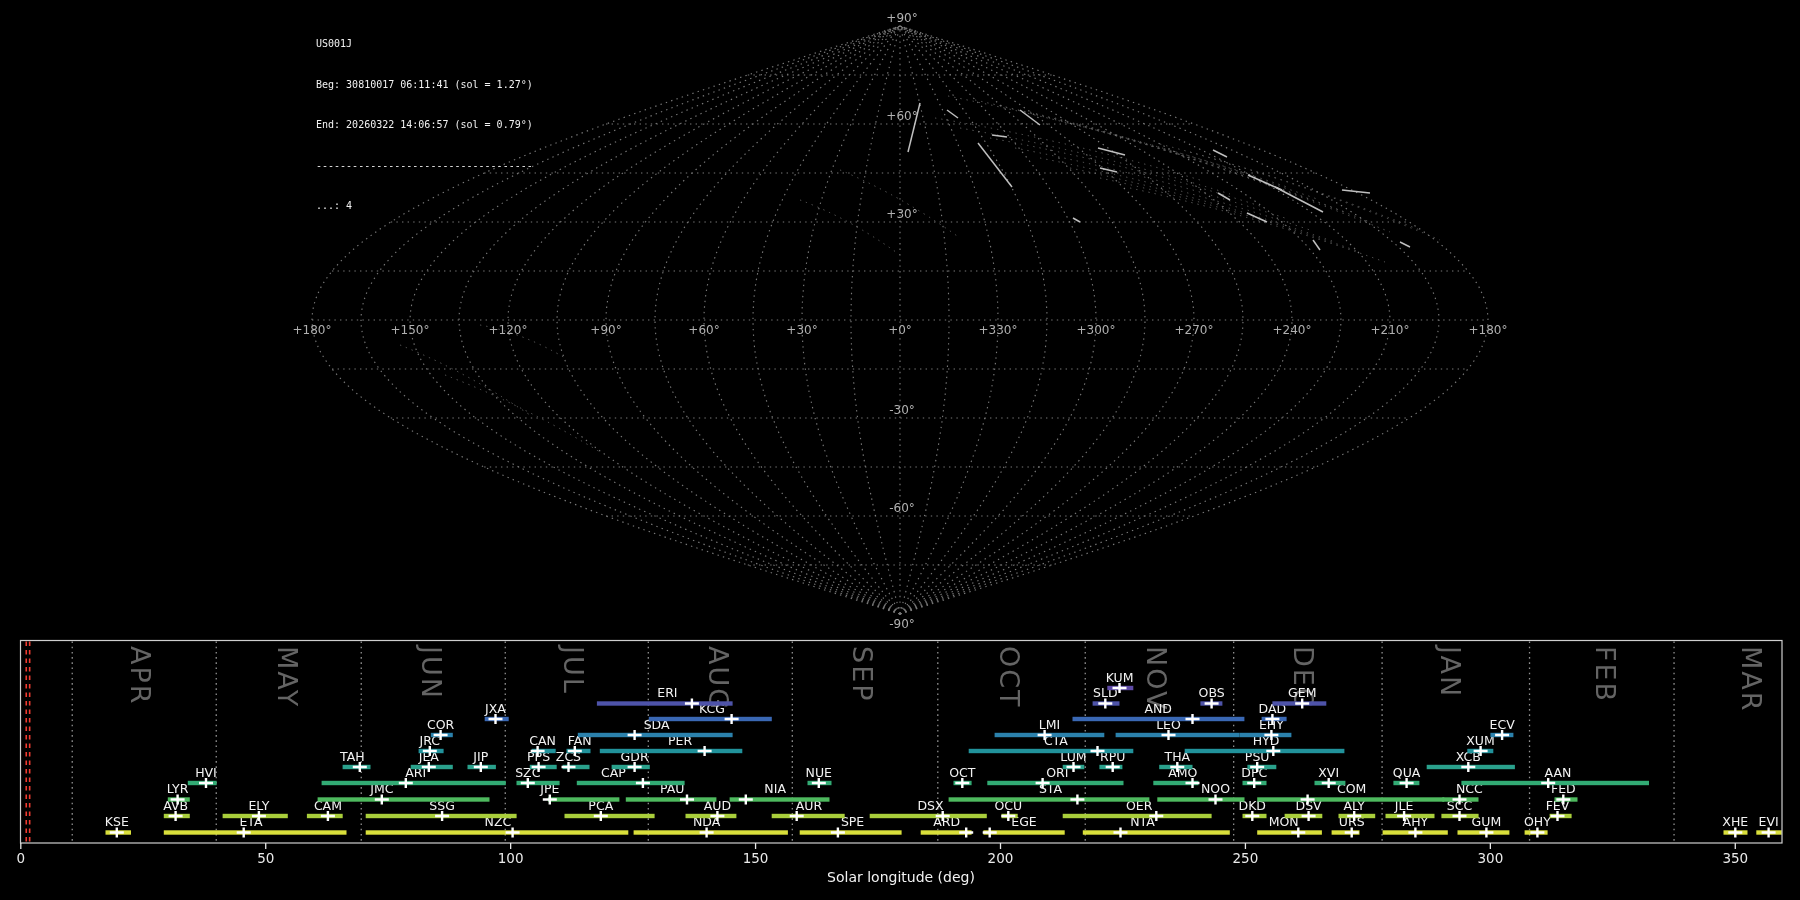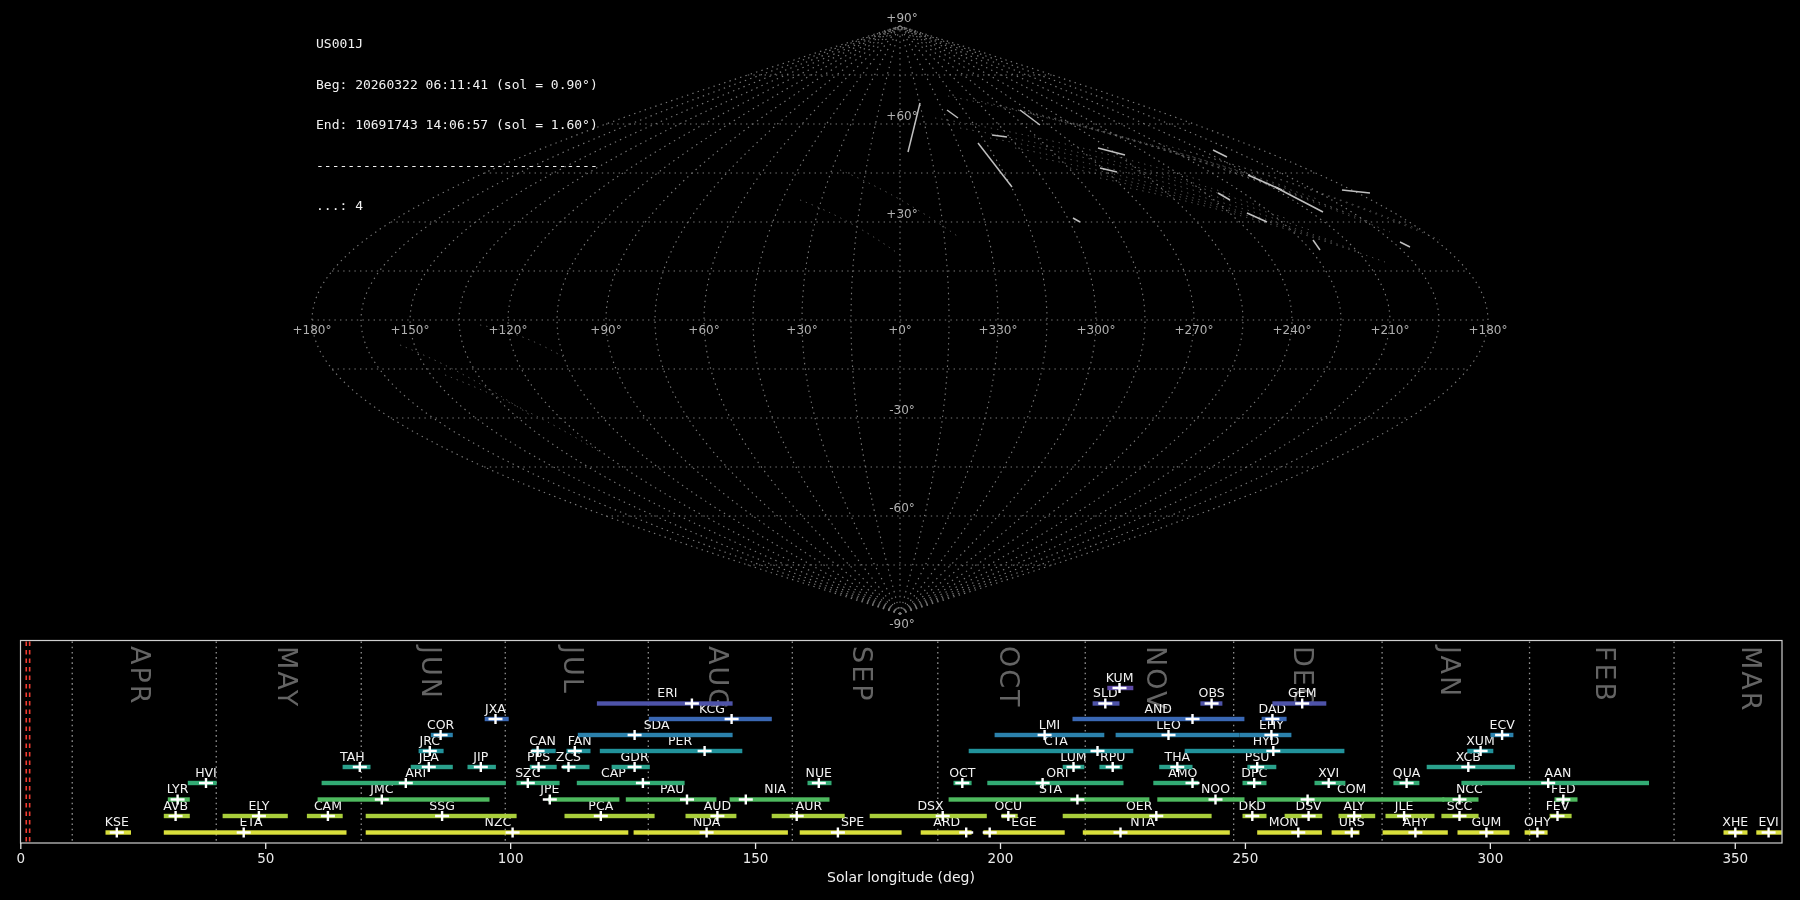--- a/index.html
+++ b/index.html
@@ -1,19 +1,19 @@
 <!DOCTYPE html>
 <html><head>
 <meta charset="utf-8">
 <style>
   html,body{margin:0;padding:0;background:#000;}
   .stage{position:relative;width:1800px;height:900px;background:#000;overflow:hidden;
          font-family:"DejaVu Sans",sans-serif;}
   .info{position:absolute;left:316px;top:10px;color:#f2f2f2;
-        font-family:"DejaVu Sans Mono",monospace;font-size:13px;line-height:13.5px;
+        font-family:"DejaVu Sans Mono",monospace;font-size:10px;line-height:13.5px;
         white-space:pre;}
   svg text{font-family:"DejaVu Sans",sans-serif;}
 </style>
 </head>
 <body>
 
 <div class="stage">
   <svg id="scene" width="1800" height="900" viewBox="0 0 1800 900">
       <g>
         <g stroke="#9b9b9b" stroke-width="1.15" stroke-dasharray="1.4 4.2" fill="none" opacity="0.78">
@@ -599,18 +599,18 @@
           <line x1="1490.3500000000001" y1="843" x2="1490.3500000000001" y2="849" stroke="#e8e8e8" stroke-width="1.3"></line>
           <text x="1490.3500000000001" y="863" fill="#eaeaea" font-size="13.5" text-anchor="middle">300</text>
           <line x1="1735.275" y1="843" x2="1735.275" y2="849" stroke="#e8e8e8" stroke-width="1.3"></line>
           <text x="1735.275" y="863" fill="#eaeaea" font-size="13.5" text-anchor="middle">350</text>
         </g>
         <text x="901" y="882" fill="#f2f2f2" font-size="14" text-anchor="middle">Solar longitude (deg)</text>
       </g>
     </svg>
   <div class="info">
     <div>US001J</div>
-    <div>Beg: 20260322 06:11:41 (sol = 0.90°)</div>
-    <div>End: 10691743 14:06:57 (sol = 1.60°)</div>
+    <div>Beg: 30810017 06:11:41 (sol = 1.27°)</div>
+    <div>End: 20260322 14:06:57 (sol = 0.79°)</div>
     <div>------------------------------------</div>
     <div>...: 4</div>
   </div>
 </div>
 
 </body></html>

